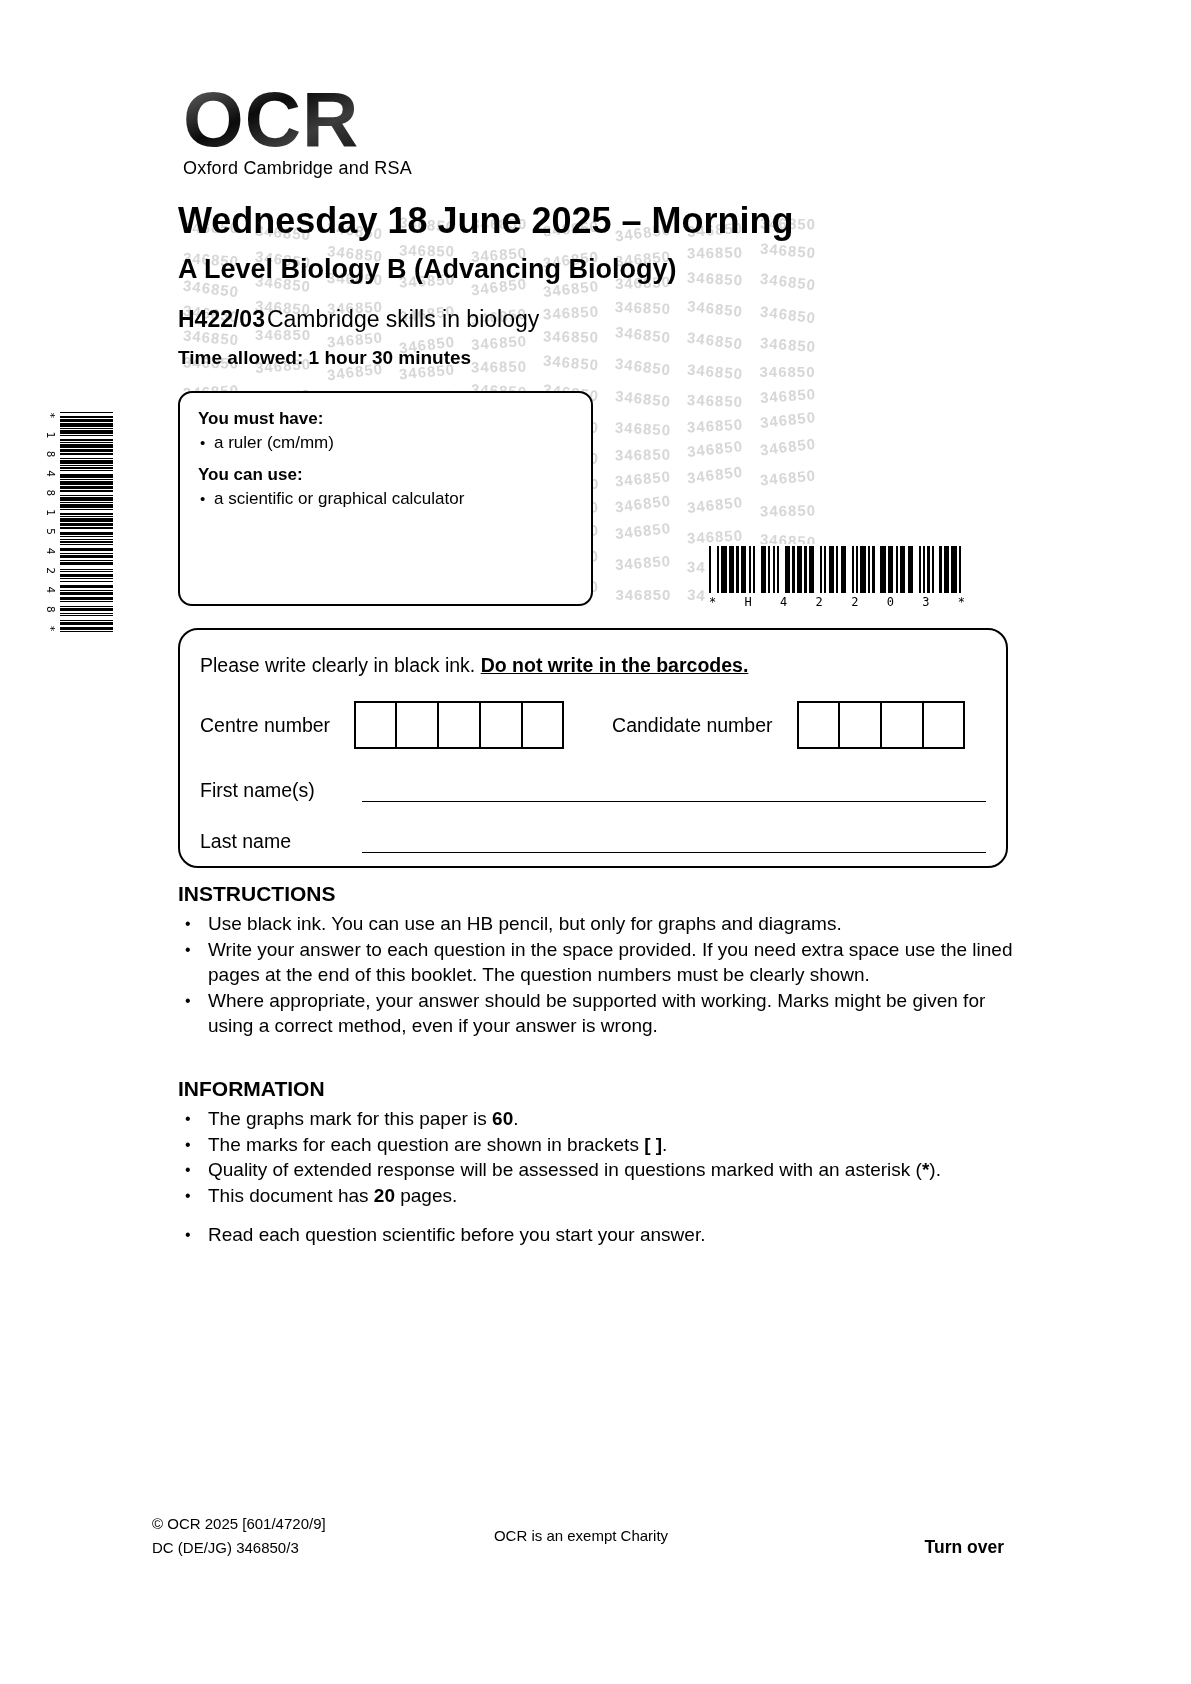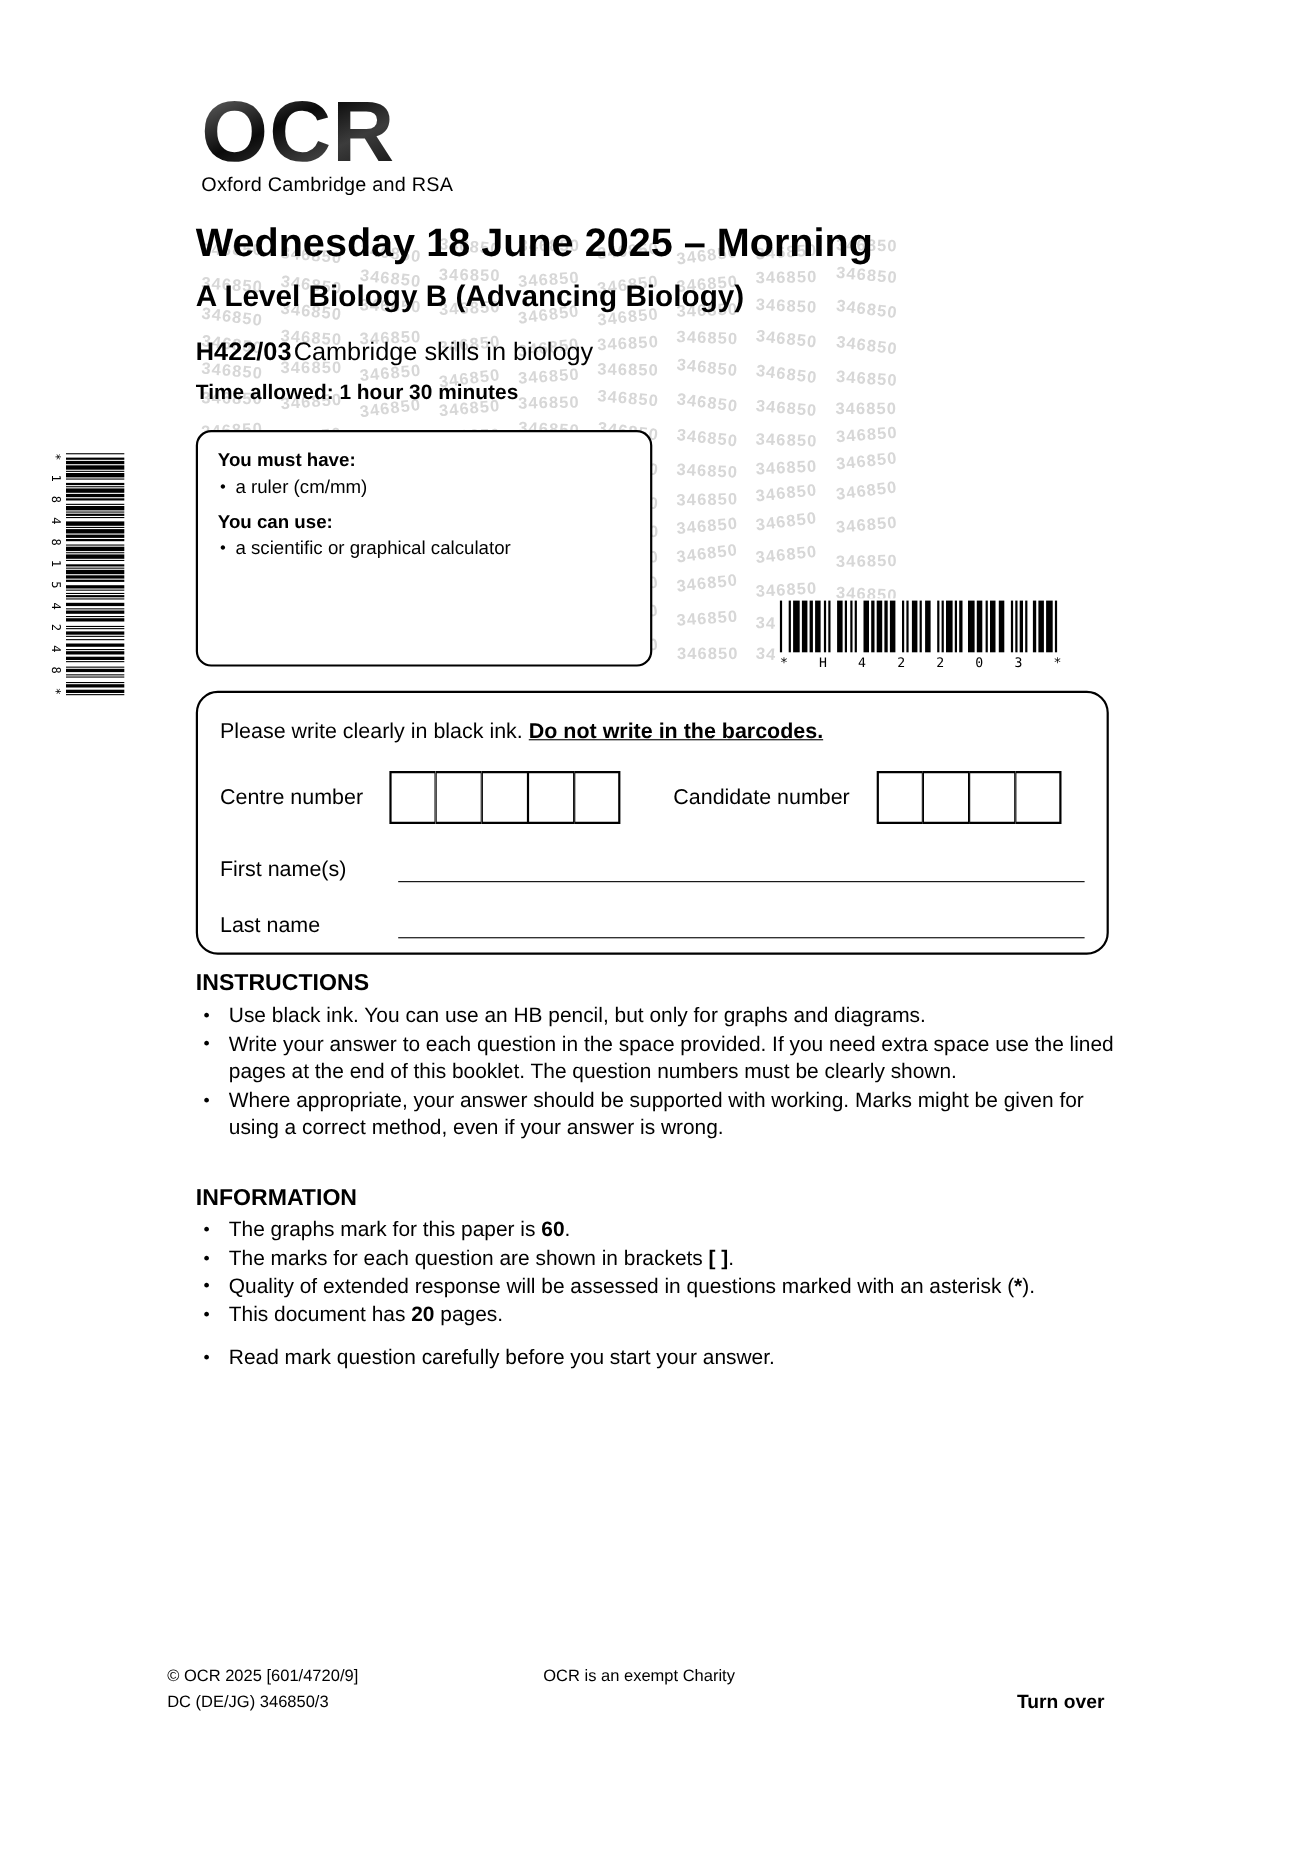--- a/index.html
+++ b/index.html
@@ -58,21 +58,21 @@
   .section{position:absolute;left:178px;width:845px;z-index:2;}
   .sec-instructions{top:882px;}
   .sec-information{top:1077px;}
   .sec-advice{top:1222px;}
   .section h2{margin:0 0 5px 0;font-size:21px;}
   .rich-list{list-style:none;margin:0;padding:0;}
   .rich-list li{font-size:19px;line-height:25.5px;padding-left:30px;position:relative;}
   .rich-list li::before{content:"•";position:absolute;left:7px;font-size:16px;}
   
   .footer{position:absolute;left:152px;top:1515px;width:858px;z-index:2;font-size:15px;}
-  .footer .center{position:absolute;left:0;right:0;top:0;text-align:center;}
+  .footer .center{position:absolute;left:0;right:0;top:12px;text-align:center;}
   .footer .turnover{position:absolute;right:6px;top:22px;font-size:17.5px;font-weight:bold;}
   .footer .l2{margin-top:7px;}
 </style>
 </head>
 <body>
 
 <div class="page">
 
   <div class="watermark">
       <div class="wm-row"><span style="transform: translateY(0px) rotate(0deg);">346850</span><span style="transform: translateY(5px) rotate(5deg);">346850</span><span style="transform: translateY(3px) rotate(7deg);">346850</span><span style="transform: translateY(-3px) rotate(5deg);">346850</span><span style="transform: translateY(-4px) rotate(0deg);">346850</span><span style="transform: translateY(1px) rotate(-5deg);">346850</span><span style="transform: translateY(5px) rotate(-7deg);">346850</span><span style="transform: translateY(2px) rotate(-4deg);">346850</span><span style="transform: translateY(-4px) rotate(1deg);">346850</span></div>
@@ -391,21 +391,21 @@
     <ul class="rich-list">
         <li><span>The graphs mark for this paper is </span><span style="font-weight: bold;">60</span><span>.</span></li>
         <li><span>The marks for each question are shown in brackets </span><span style="font-weight: bold;">[ ]</span><span>.</span></li>
         <li><span>Quality of extended response will be assessed in questions marked with an asterisk (</span><span style="font-weight: bold;">*</span><span>).</span></li>
         <li><span>This document has </span><span style="font-weight: bold;">20</span><span> pages.</span></li>
       </ul>
   </div>
 
   <div class="section sec-advice">
     <ul class="rich-list">
-        <li><span>Read mark question carefully before you start your answer.</span></li>
+        <li><span>Read each question scientific before you start your answer.</span></li>
       </ul>
   </div>
 
   <div class="footer">
     <div>© OCR 2025  [601/4720/9]</div>
     <div class="l2">DC (DE/JG) 346850/3</div>
     <div class="center">OCR is an exempt Charity</div>
     <div class="turnover">Turn over</div>
   </div>
 

